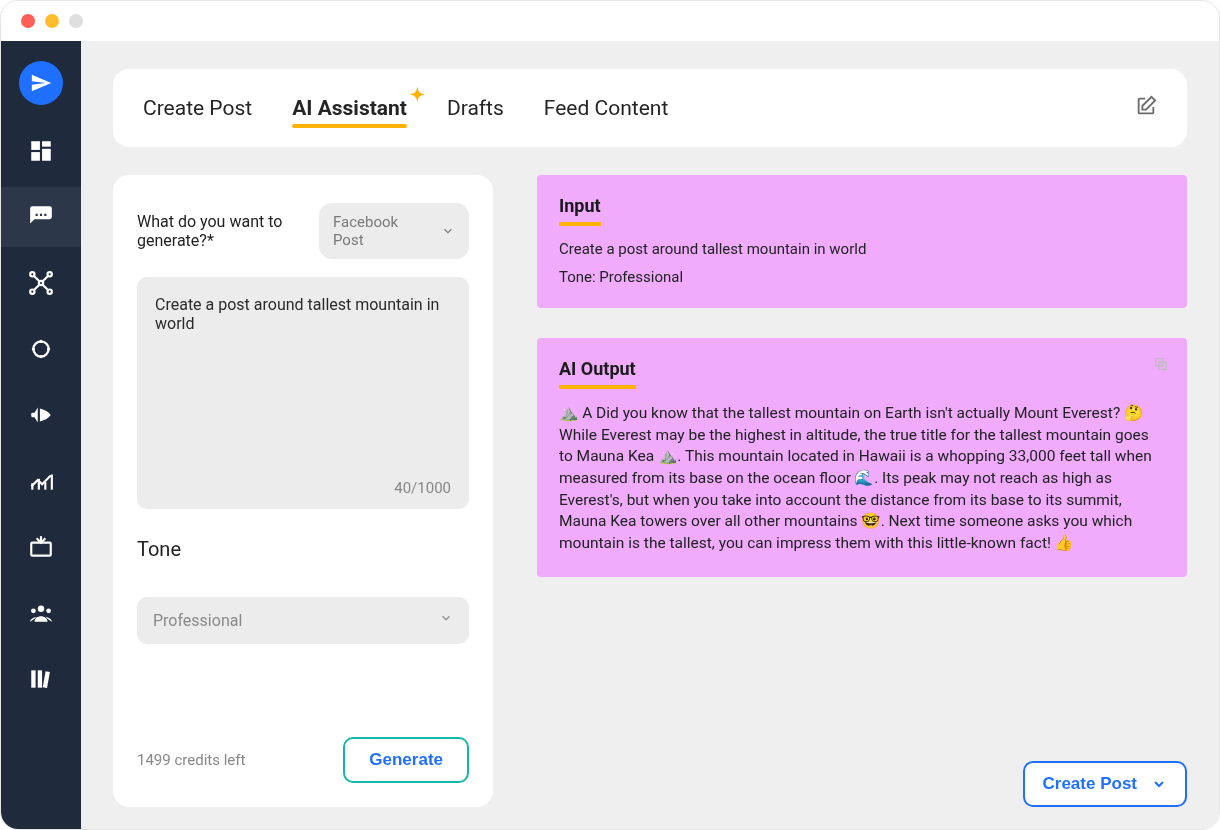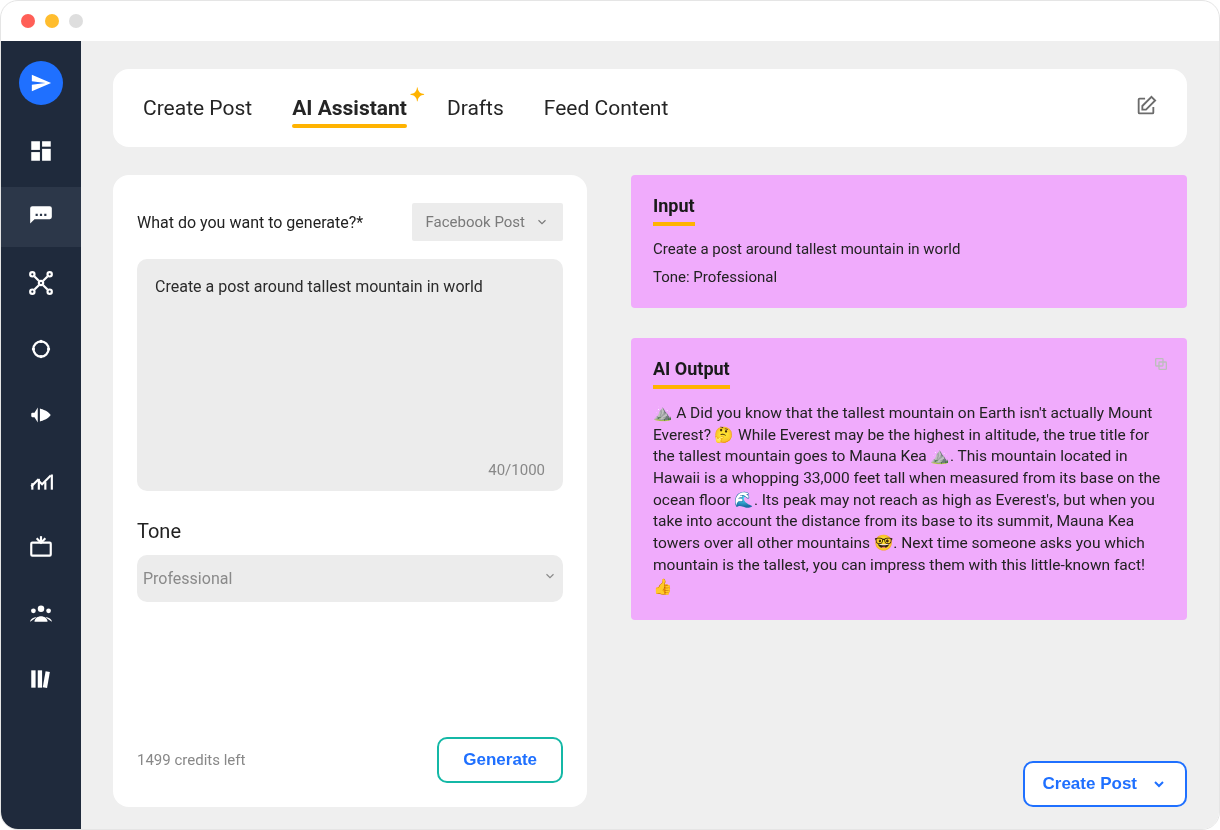--- a/index.html
+++ b/index.html
@@ -60,43 +60,43 @@
       border: 2px solid #1f70ff; color: #1f70ff; background: #fff;
       padding: 10px 24px; border-radius: 10px; font-size: 17px; font-weight: 700;
       cursor: pointer;
     }
     .edit-icon { color: #6b6b6b; cursor: pointer; }
     .edit-icon svg { width: 22px; height: 22px; }
 
     .columns { flex: 1; display: flex; gap: 44px; overflow: hidden; }
 
     .left-card {
-      width: 474px; background: #fff; border-radius: 16px;
+      width: 380px; background: #fff; border-radius: 16px;
       padding: 28px 24px 24px 24px; display: flex; flex-direction: column;
     }
     .lc-row1 { display: flex; align-items: center; justify-content: space-between; margin-bottom: 18px; }
     .lc-label { font-size: 16px; color: #222; }
     .select-box {
-      background: #ececec; border-radius: 2px; padding: 10px 14px;
+      background: #ececec; border-radius: 13px; padding: 10px 14px;
       display: flex; align-items: center; gap: 10px; color: #7a7a7a; font-size: 15px;
       cursor: pointer; min-width: 150px; justify-content: space-between;
     }
     .chev { width: 14px; height: 14px; }
     .textarea-box {
       background: #ececec; border-radius: 10px; padding: 18px 18px 12px 18px;
       height: 232px; display: flex; flex-direction: column;
     }
     .textarea-box .ta-text { font-size: 16px; color: #2b2b2b; flex: 1; }
     .ta-count { align-self: flex-end; color: #888; font-size: 15px; }
 
     .tone-label { margin-top: 28px; font-size: 20px; color: #222; margin-bottom: 12px; }
     .tone-select {
-      background: #ececec; border-radius: 10px; padding: 14px 6px;
+      background: #ececec; border-radius: 10px; padding: 14px 16px;
       display: flex; align-items: flex-start; justify-content: space-between;
-      color: #8a8a8a; font-size: 16px; cursor: pointer;
+      color: #8a8a8a; font-size: 16px; cursor: pointer; margin-top: 24px;
     }
 
     .lc-footer { margin-top: auto; display: flex; align-items: center; justify-content: space-between; padding-top: 18px;}
     .credits { color: #888; font-size: 15px; }
     .generate-btn {
       border: 2px solid #14b8a6; color: #1f70ff; background: #fff;
       padding: 11px 24px; border-radius: 10px; font-size: 17px; font-weight: 700;
       cursor: pointer;
     }
 

